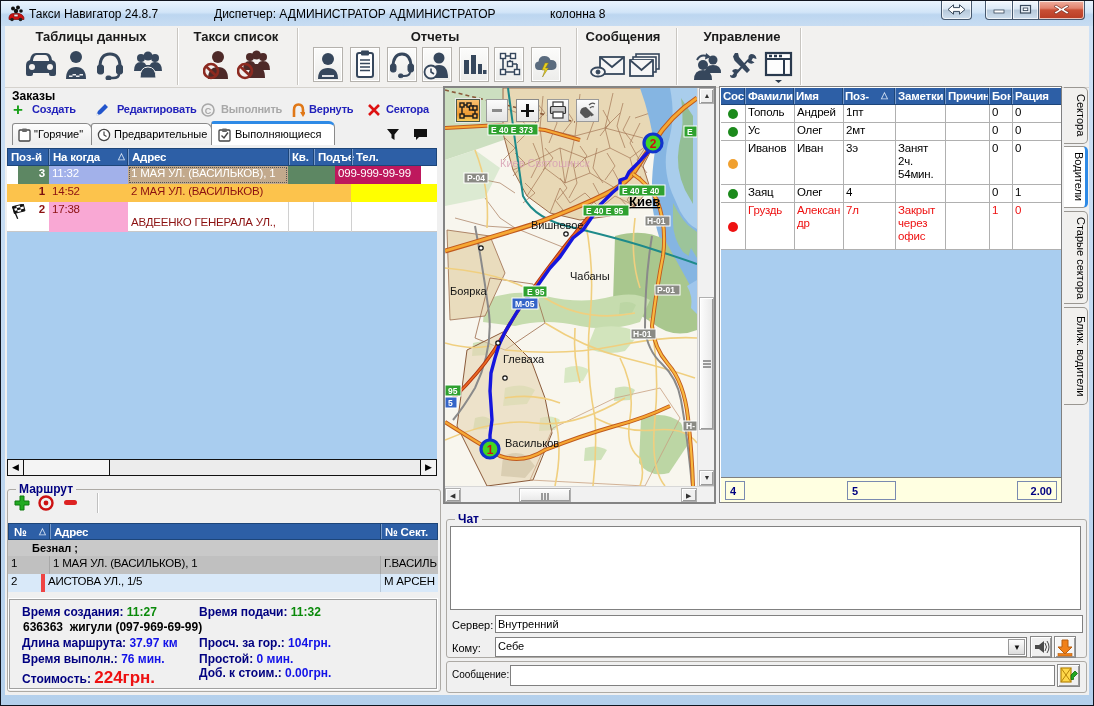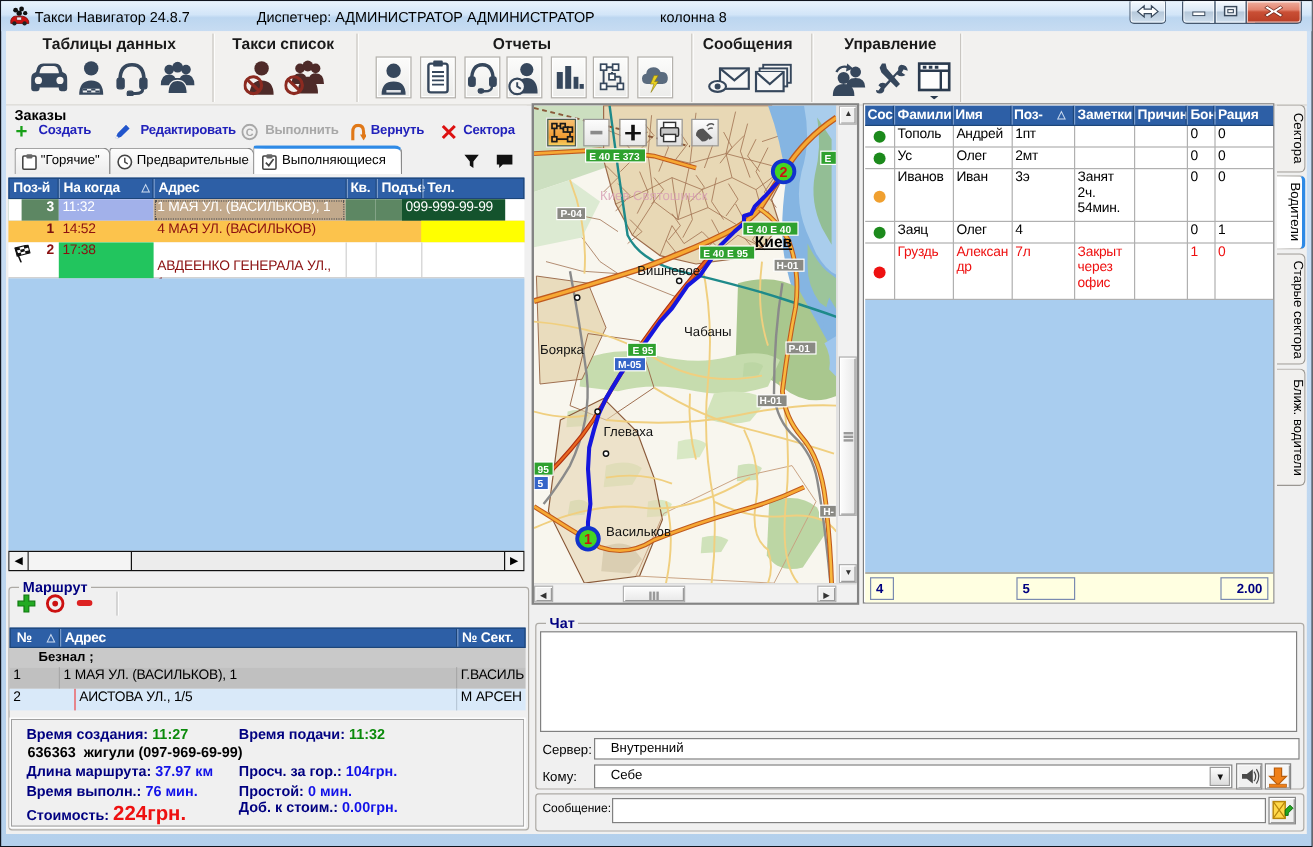--- a/index.html
+++ b/index.html
@@ -13,21 +13,21 @@
 #toolbar{position:absolute;left:5px;top:26px;width:1084px;height:62px;background:#f2f1ef;border-bottom:1px solid #d5d2cd}
 .tgl{position:absolute;top:3px;font-weight:bold;font-size:13px;color:#1a1a1a;width:200px;text-align:center}
 .tsep{position:absolute;top:2px;width:1px;height:57px;background:#c9c6c1;box-shadow:1px 0 0 #fff}
 .rbtn{position:absolute;top:21px;width:30px;height:35px;border:1px solid #b5b2ad;background:linear-gradient(#fcfcfb,#ececea);box-shadow:inset 0 0 0 1px #fff}
 
 .hdr{background:#2d5fa6;color:#fff;font-weight:bold;position:absolute;overflow:hidden;white-space:nowrap;padding:2px 0 0 3px;font-size:11.5px;letter-spacing:-0.2px}
 .hdr .cs{position:absolute;top:0;width:1px;height:100%;background:#7a9ccb;box-shadow:-1px 0 0 #1d4579}
 .cell{position:absolute;overflow:hidden;white-space:nowrap;padding:1px 0 0 3px;font-size:11.5px;letter-spacing:-0.2px}
 fieldset{border:1px solid #adaaa5;border-radius:3px;position:absolute;background:#f0f0f0}
 legend{color:#000080;font-weight:bold;font-size:12px;margin-left:8px;padding:0 3px}
-.inp{position:absolute;background:#fff;border:1px solid #808080;box-shadow:1px 1px 0 #fff inset;padding:2px 0 0 13px;overflow:hidden}
+.inp{position:absolute;background:#fff;border:1px solid #808080;box-shadow:1px 1px 0 #fff inset;padding:2px 0 0 2px;overflow:hidden}
 .btn3d{position:absolute;background:#f0f0f0;border:1px solid #888;box-shadow:inset 1px 1px 0 #fff,inset -1px -1px 0 #9a9a9a}
 svg{display:block}
 .vtab{position:absolute;left:1064px;width:24px;background:#f1f0ee;border:1px solid #9a9792;border-left:none;border-radius:0 5px 5px 0;writing-mode:vertical-rl;text-align:center;font-size:11px;color:#000;padding-top:0px}
 .dot{position:absolute;left:7px;top:4px;width:10px;height:10px;border-radius:50%}
 </style></head>
 <body>
 <div id="win">
 <div id="frame"></div>
 <div id="client"></div>
 <div id="title">
@@ -290,38 +290,38 @@
         <div class="cs" style="left:306px"></div>
         <div class="cs" style="left:344px"></div>
   </div>
 
   <div class="abs" style="left:2px;top:78px;width:430px;height:18px;background:#fff">
     <div class="cell" style="left:0;top:0;width:42px;height:18px;background:#5d8763;color:#fff;font-weight:bold;text-align:right;padding-right:4px;border-left:11px solid #fff">3</div>
     <div class="cell" style="left:42px;top:0;width:79px;height:18px;background:#a2b1ea;color:#fff">11:32</div>
     <div class="cell" style="left:121px;top:0;width:160px;height:18px;background:#c2a98c;color:#fff;outline:1px dotted #555;outline-offset:-2px">1 МАЯ УЛ. (ВАСИЛЬКОВ), 1</div>
     <div class="cell" style="left:281px;top:0;width:25px;height:18px;background:#5d8763"></div>
     <div class="cell" style="left:306px;top:0;width:38px;height:18px;background:#5d8763"></div>
-    <div class="cell" style="left:328px;top:0;width:86px;height:18px;background:#14532d;color:#fff">099-999-99-99</div>
+    <div class="cell" style="left:328px;top:0;width:86px;height:18px;background:#be185d;color:#fff">099-999-99-99</div>
   </div>
   <div class="abs" style="left:2px;top:96px;width:430px;height:18px;background:#fcc34c;color:#8b1111">
     <div class="cell" style="left:0;top:0;width:42px;height:18px;font-weight:bold;text-align:right;padding-right:4px;color:#7a1010">1</div>
     <div class="cell" style="left:42px;top:0;width:79px;height:18px">14:52</div>
-    <div class="cell" style="left:121px;top:0;width:160px;height:18px">4 МАЯ УЛ. (ВАСИЛЬКОВ)</div>
+    <div class="cell" style="left:121px;top:0;width:160px;height:18px">2 МАЯ УЛ. (ВАСИЛЬКОВ)</div>
     <div class="cell" style="left:344px;top:0;width:86px;height:18px;background:#ffff00"></div>
   </div>
   <div class="abs" style="left:2px;top:114px;width:430px;height:30px;background:#fff;color:#8b1111;border-bottom:1px solid #c8c8c8">
     <svg class="abs" style="left:3px;top:2px" width="18" height="15" viewBox="0 0 18 15">
           <g transform="rotate(-14 6 8)">
             <rect x="4" y="2" width="11" height="7" fill="#fff" stroke="#111" stroke-width="0.9"></rect>
             <path d="M4,2 h3.7 v2.4 h3.6 V2 H15 v2.4 h-3.7 v2.3 H15 V9 h-3.7 V6.7 H7.7 V9 H4 V6.7 h3.7 V4.4 H4 Z" fill="#111"></path>
             <path d="M4,2 L6,15" stroke="#111" stroke-width="1.3"></path>
           </g>
         </svg>
     <div class="cell" style="left:0;top:0;width:42px;height:18px;font-weight:bold;text-align:right;padding-right:4px">2</div>
-    <div class="cell" style="left:42px;top:0;width:79px;height:30px;background:#22c55e">17:38</div>
+    <div class="cell" style="left:42px;top:0;width:79px;height:30px;background:#f9a8d4">17:38</div>
     <div class="cell" style="left:121px;top:12px;width:160px;height:24px;white-space:normal;line-height:14px">АВДЕЕНКО ГЕНЕРАЛА УЛ.,<br>1</div>
     <div class="abs" style="left:281px;top:0;width:1px;height:30px;background:#d0d0d0"></div>
     <div class="abs" style="left:306px;top:0;width:1px;height:30px;background:#d0d0d0"></div>
     <div class="abs" style="left:344px;top:0;width:1px;height:30px;background:#d0d0d0"></div>
   </div>
   <div class="abs" style="left:2px;top:144px;width:430px;height:227px;background:#a9cdef"></div>
 
   <div class="abs" style="left:2px;top:371px;width:430px;height:17px;background:#ececec;border:1px solid #111"></div>
   <div class="abs" style="left:3px;top:372px;width:16px;height:15px;border-right:1px solid #111;background:#f2f2f2">
         <span style="position:absolute;left:4px;top:2px;font-size:9px">◀</span>
@@ -356,21 +356,21 @@
   <div class="abs" style="left:3px;top:452px;width:430px;height:16px;background:#c9c9c9;font-weight:bold">
         <span class="abs" style="left:24px;top:2px">Безнал ;</span>
       </div>
   <div class="abs" style="left:3px;top:468px;width:430px;height:18px;background:#c0c0c0">
     <div class="cell" style="left:0;width:41px;height:18px">1</div>
         <div class="cell" style="left:41px;width:331px;height:18px;border-left:1px solid #a8a8a8">1 МАЯ УЛ. (ВАСИЛЬКОВ), 1</div>
         <div class="cell" style="left:372px;width:58px;height:18px;border-left:1px solid #a8a8a8">Г.ВАСИЛЬ</div>
   </div>
   <div class="abs" style="left:3px;top:486px;width:430px;height:18px;background:#d9e9f9">
     <div class="cell" style="left:0;width:41px;height:18px">2</div>
-        <div class="cell" style="left:54px;width:331px;height:18px;border-left:1px solid #ef4444">АИСТОВА УЛ., 1/5</div>
+        <div class="cell" style="left:33px;width:331px;height:18px;border-left:4px solid #ef4444">АИСТОВА УЛ., 1/5</div>
         <div class="cell" style="left:372px;width:58px;height:18px;border-left:1px solid #b8c8d8">М АРСЕН</div>
   </div>
 
   <div class="abs" style="left:3px;top:510px;width:430px;height:92px;background:#f0f0f0;border:1px solid #fff;box-shadow:0 0 0 1px #a0a0a0 inset;font-weight:bold;color:#000080;font-size:12px">
     <span class="abs" style="left:13px;top:6px">Время создания: <span style="color:#0a8a0a">11:27</span></span>
     <span class="abs" style="left:190px;top:6px">Время подачи:  <span style="color:#0a8a0a">11:32</span></span>
     <span class="abs" style="left:14px;top:21px;color:#000">636363&nbsp;&nbsp;жигули (097-969-69-99)</span>
     <span class="abs" style="left:13px;top:37px">Длина маршрута:  <span style="color:#1212e8">37.97 км</span></span>
     <span class="abs" style="left:190px;top:37px">Просч. за гор.: <span style="color:#1212e8">104грн.</span></span>
     <span class="abs" style="left:13px;top:53px">Время выполн.:  <span style="color:#1212e8">76 мин.</span></span>

